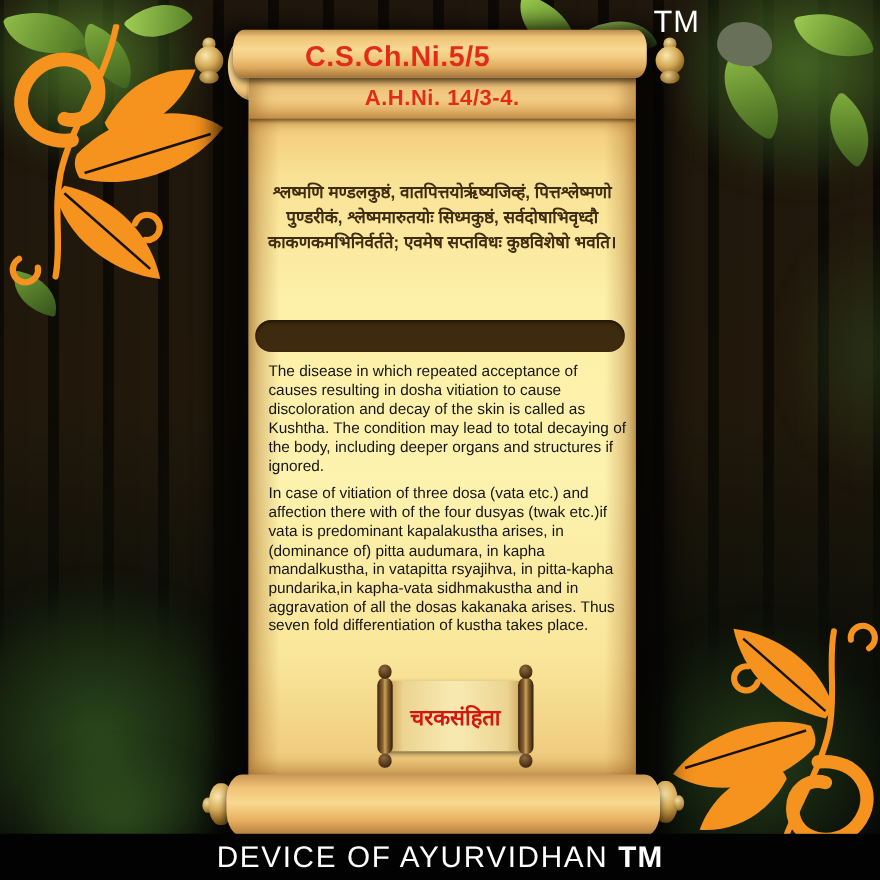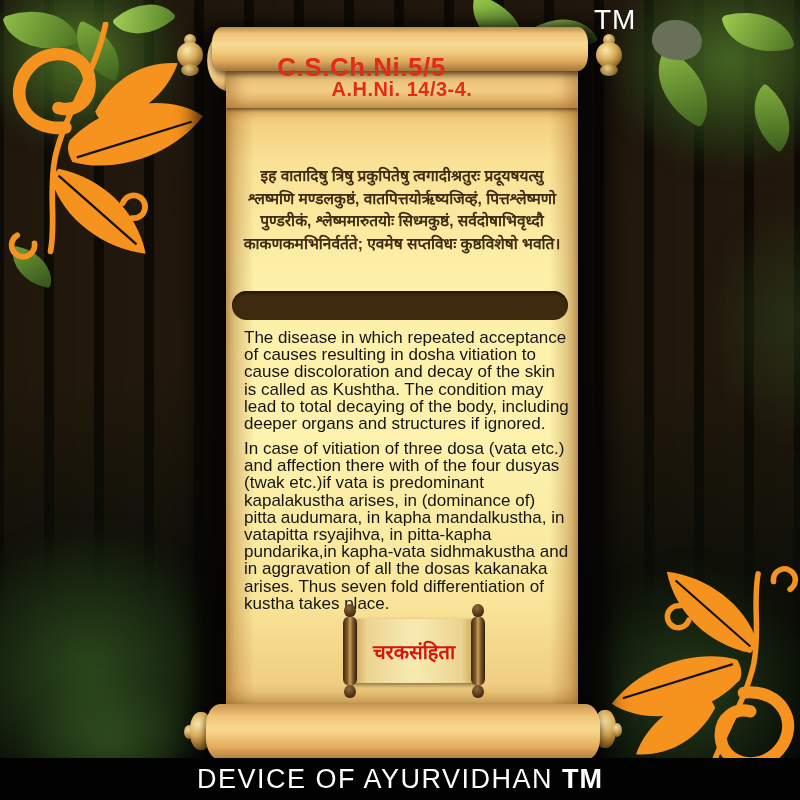--- a/index.html
+++ b/index.html
@@ -61,29 +61,29 @@
   .knob{position:absolute;width:26px;height:42px;}
   .knob .tip{position:absolute;left:7px;top:0;width:12px;height:12px;border-radius:50%;
     background:radial-gradient(circle at 40% 32%,#f3dc9a,#a87f35 68%,#5a3f15);}
   .knob .bulb{position:absolute;left:0;top:8px;width:26px;height:26px;border-radius:50%;
     background:radial-gradient(circle at 38% 32%,#fbe9ae,#d6ab58 42%,#926b28 72%,#543b12 96%);}
   .knob .base{position:absolute;left:4px;top:30px;width:18px;height:12px;border-radius:50%;
     background:radial-gradient(circle at 40% 35%,#e8cc87,#8f6a29 70%,#4a3310);}
 
   
   .ref{position:absolute;width:100%;text-align:center;color:#e32b1a;font-weight:bold;letter-spacing:.5px;}
-  .ref1{left:212px;top:52px;width:299px;font-size:26px;}
+  .ref1{left:212px;top:36px;width:299px;font-size:26px;}
   .ref2{left:226px;top:78px;width:352px;font-size:20px;}
   .sans{position:absolute;width:352px;left:226px;text-align:center;color:#3f2c14;font-weight:bold;
         font-size:15.5px;line-height:22.5px;white-space:nowrap;}
   .sv1{top:118px;}
   .sv2{top:165px;}
   .darkbar{left:232px;top:291px;width:336px;height:29px;border-radius:15px;background:#3e2a0e;
            box-shadow:inset 0 2px 3px rgba(0,0,0,.5);}
-  .eng{position:absolute;left:244px;width:326px;color:#151515;font-size:17px;line-height:17.2px;}
+  .eng{position:absolute;left:244px;width:326px;color:#151515;font-size:14px;line-height:17.2px;}
   .e1{top:329px;}
   .e2{top:440px;}
 
   
   .mini-row{left:226px;top:604px;width:376px;display:flex;justify-content:center;gap:16px;}
   .mini{position:relative;width:142px;height:94px;}
   .mini-paper{position:absolute;left:9px;right:9px;top:15px;bottom:15px;
     background:linear-gradient(90deg,#caa153 0%,#ecd492 12%,#f6e8ae 45%,#f6e8ae 55%,#ecd492 88%,#caa153 100%);
     box-shadow:0 2px 4px rgba(0,0,0,.45);
     display:flex;align-items:center;justify-content:center;}
@@ -182,21 +182,20 @@
 
   <div class="abs top-curl"></div>
   <div class="abs scroll-body"></div>
   <div class="abs band2"></div>
   <div class="abs top-roll"></div>
 
   <div class="abs ref ref1">C.S.Ch.Ni.5/5</div>
   <div class="abs ref ref2">A.H.Ni. 14/3-4.</div>
 
   <div class="abs sans sv2">
-    <div>इह वातादिषु त्रिषु प्रकुपितेषु त्वगादीश्रतुरः प्रदूयषयत्सु</div>
     <div>श्लष्मणि मण्डलकुष्ठं, वातपित्तयोर्ऋष्यजिव्हं, पित्तश्लेष्मणो</div>
     <div>पुण्डरीकं, श्लेष्ममारुतयोः सिध्मकुष्ठं, सर्वदोषाभिवृध्दौ</div>
     <div>काकणकमभिनिर्वर्तते; एवमेष सप्तविधः कुष्ठविशेषो भवति।</div>
   </div>
 
   <div class="abs darkbar"></div>
 
   <div class="abs eng e1">The disease in which repeated acceptance of causes resulting in dosha vitiation to cause discoloration and decay of the skin is called as Kushtha. The condition may lead to total decaying of the body, including deeper organs and structures if ignored.</div>
   <div class="abs eng e2">In case of vitiation of three dosa (vata etc.) and affection there with of the four dusyas (twak etc.)if vata is predominant kapalakustha arises, in (dominance of) pitta audumara, in kapha mandalkustha, in vatapitta rsyajihva, in pitta-kapha pundarika,in kapha-vata sidhmakustha and in aggravation of all the dosas kakanaka arises. Thus seven fold differentiation of kustha takes place.</div>
 

